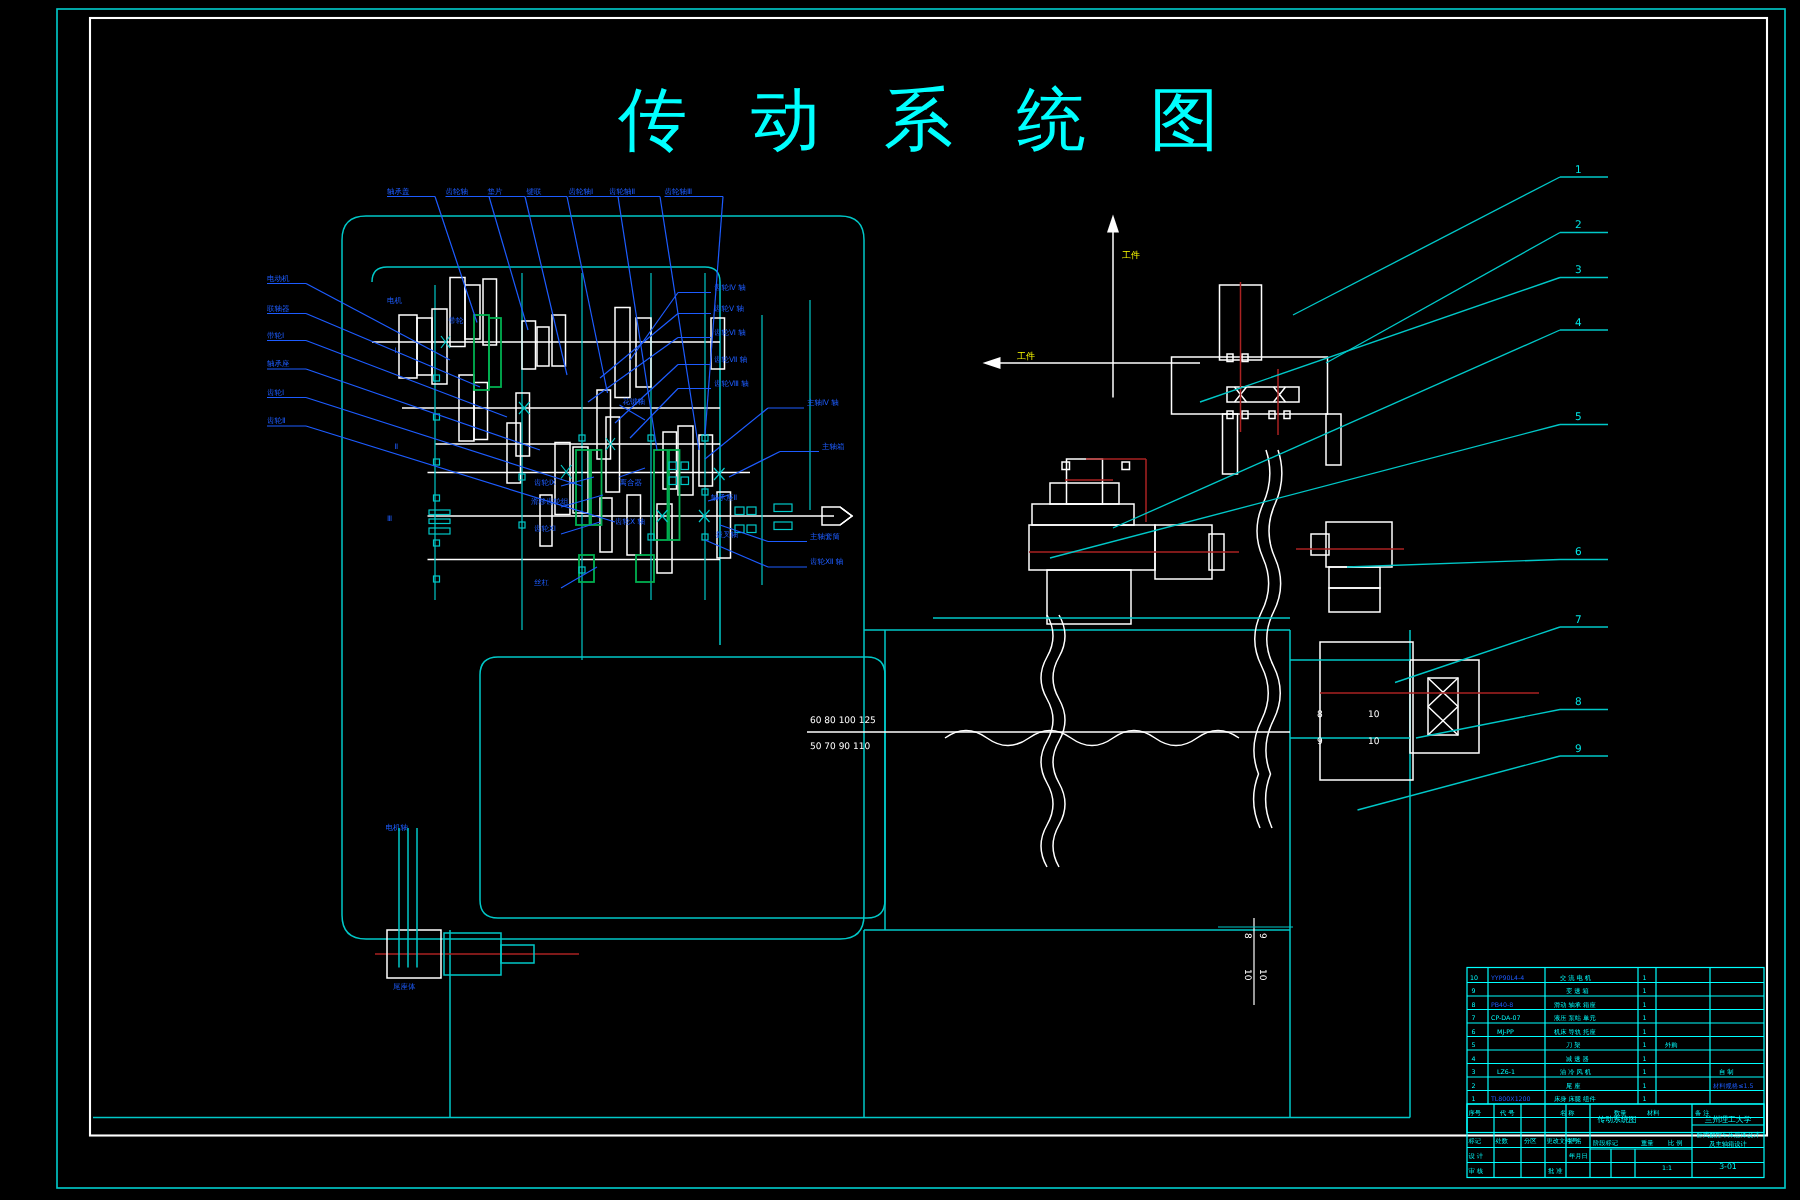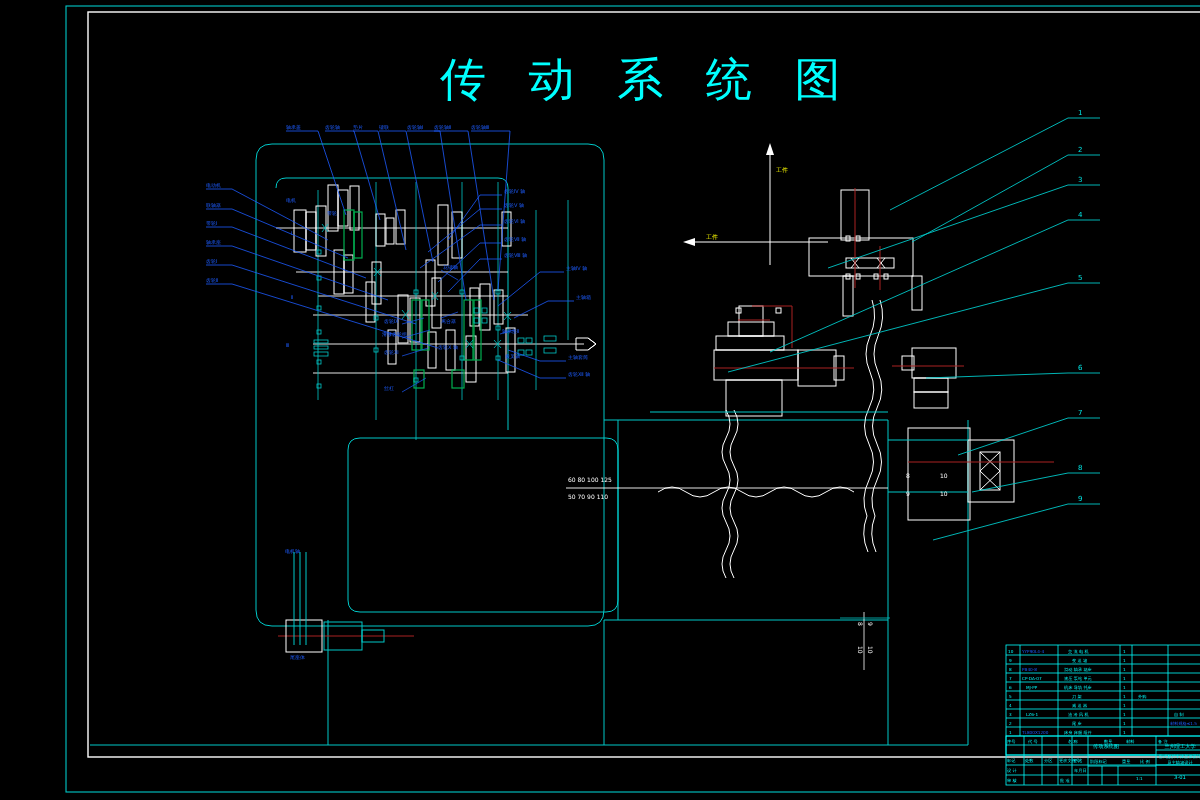--- a/index.html
+++ b/index.html
@@ -1,18 +1,18 @@
 <!DOCTYPE html>
 <html><head>
 <meta charset="utf-8">
 <style>
   html,body{margin:0;padding:0;background:#000;}
   body{width:1200px;height:800px;overflow:hidden;
        font-family:"Liberation Sans","DejaVu Sans",sans-serif;}
-  #stage{position:relative;width:1076px;height:800px;background:#fca5a5;margin-left:28px;}
+  #stage{position:relative;width:1076px;height:800px;background:#fca5a5;}
   svg{position:absolute;top:0;left:0;}
   .t-title{fill:#00ffff;font-size:46px;letter-spacing:14px;font-family:"DejaVu Sans",sans-serif;}
   .t-blue{fill:#1d5cff;font-size:5px;font-family:"DejaVu Sans",sans-serif;}
   .t-cyanlbl{fill:#00e5e5;font-size:7px;font-family:"DejaVu Sans",sans-serif;}
   .t-yellow{fill:#ffff00;font-size:6px;font-family:"DejaVu Sans",sans-serif;}
   .t-white{fill:#ffffff;font-size:6px;font-family:"DejaVu Sans",sans-serif;}
   .t-tb{fill:#00ffff;font-size:5.2px;font-family:"DejaVu Sans",sans-serif;}
   .t-tb-s{fill:#00ffff;font-size:4.2px;font-family:"DejaVu Sans",sans-serif;}
   .t-tb-blue{fill:#1d5cff;font-size:4.2px;font-family:"DejaVu Sans",sans-serif;}
 </style>

